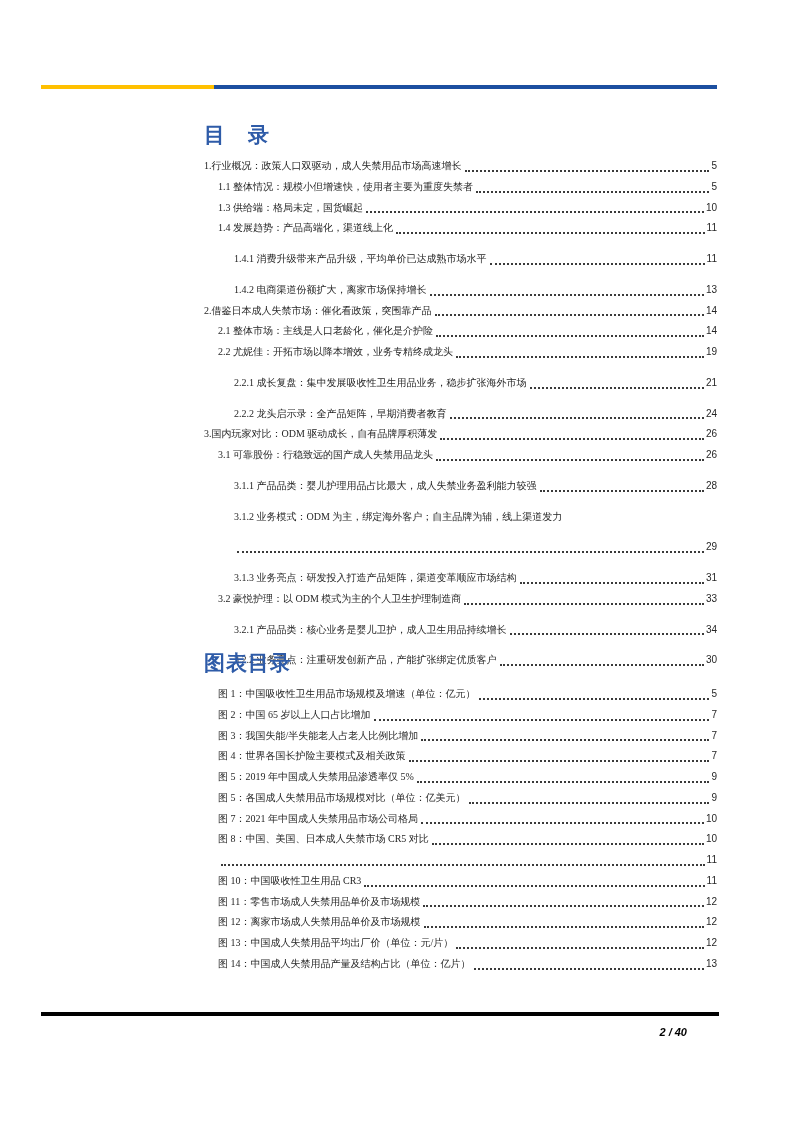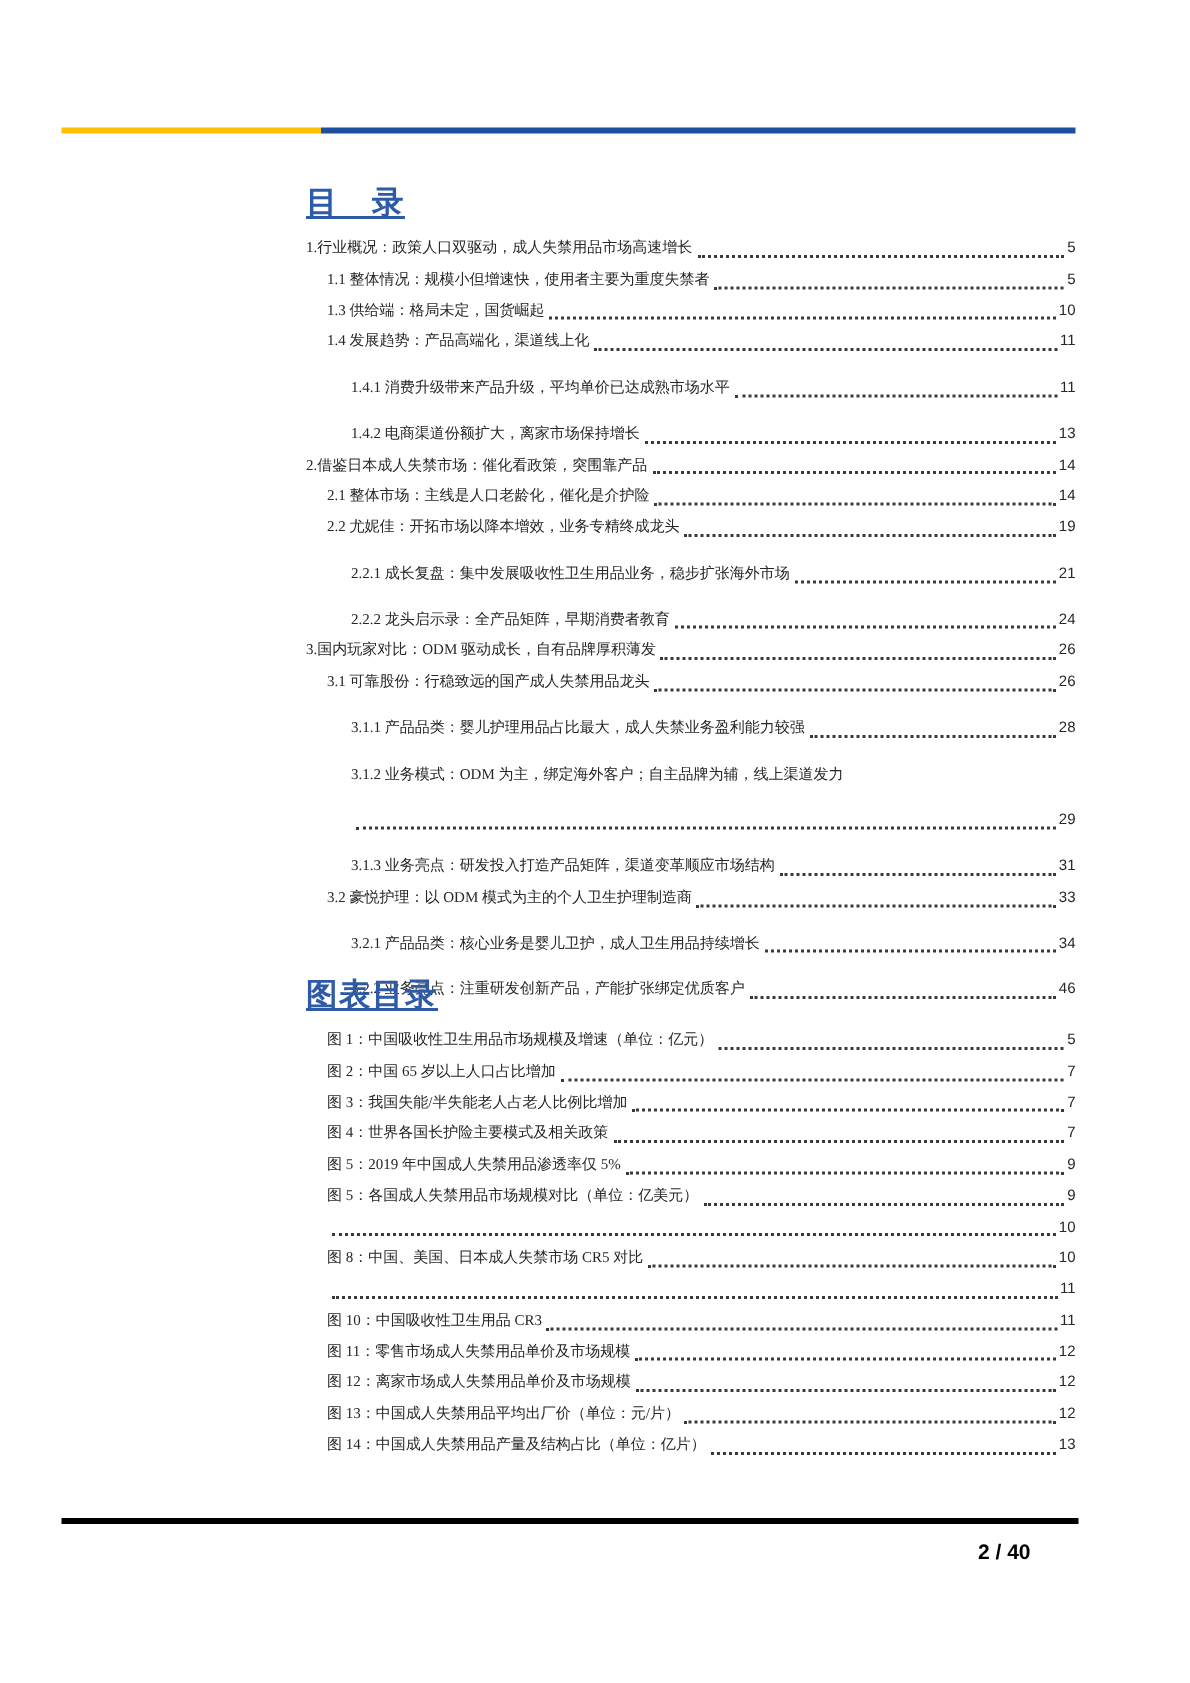--- a/index.html
+++ b/index.html
@@ -10,37 +10,37 @@
   }
   
   .top-rule { position:absolute; left:41px; top:85px; width:676px; height:4px; display:flex; }
   .rule-gold { width:173px; height:100%; background:var(--gold,#FFC000); }
   .rule-blue { flex:1; height:100%; background:var(--blue,#1C4FA0); }
   
   .sec-title {
     position:absolute; left:204px; margin:0;
     font-family:"Liberation Serif","DejaVu Serif",serif;
     font-size:21px; font-weight:bold; color:var(--hblue,#2E5BA8);
-    line-height:1.1; letter-spacing:1px;text-decoration:underline;
+    line-height:1.1; letter-spacing:1px;
   }
   .toc-title { top:124px; }
   .fig-title { top:652px; }
   
   .list { position:absolute; left:204px; width:513px; }
   .toc-list { top:156px; }
   .fig-list { top:684px; }
   .row { display:flex; height:20.75px; line-height:20.75px; font-size:10px; }
   .row .t  { white-space:pre; font-family:"Liberation Serif","DejaVu Serif",serif; }
   .row .leader { flex:1 1 auto; min-width:4px; border-bottom:2px dotted #3a3a3a; margin:0 2px 5px 3px; align-self:flex-end; }
   .row .p { white-space:pre; text-align:right; }
   .lvl2 { padding-left:14px;justify-content:space-between; }
   .lvl3 { padding-left:30px;margin-top:10px; }
   
   .footer-rule { position:absolute; left:41px; top:1012px; width:678px; height:4px; background:#000; }
-  .footer-page { position:absolute; top:1026px; right:106px; font-size:14px; font-weight:bold; color:#000; }
+  .footer-page { position:absolute; top:1026px; right:106px; font-size:11px; font-weight:bold; color:#000;font-style:italic; }
 </style>
 </head>
 <body>
 
 <div class="page">
 
   <div class="top-rule">
     <div class="rule-gold"></div>
     <div class="rule-blue"></div>
   </div>
@@ -135,21 +135,21 @@
         <span class="p">33</span>
       </div>
       <div class="row lvl3">
         <span class="t">3.2.1 产品品类：核心业务是婴儿卫护，成人卫生用品持续增长</span>
         <span class="leader"></span>
         <span class="p">34</span>
       </div>
       <div class="row lvl3">
         <span class="t">3.2.2 业务亮点：注重研发创新产品，产能扩张绑定优质客户</span>
         <span class="leader"></span>
-        <span class="p">46</span>
+        <span class="p">30</span>
       </div>
     </div>
 
   <h1 class="sec-title fig-title">图表目录</h1>
   <div class="list fig-list" id="fig-list">
       <div class="row lvl2">
         <span class="t">图 1：中国吸收性卫生用品市场规模及增速（单位：亿元）</span>
         <span class="leader"></span>
         <span class="p">5</span>
       </div>
@@ -172,20 +172,21 @@
         <span class="t">图 5：2019 年中国成人失禁用品渗透率仅 5%</span>
         <span class="leader"></span>
         <span class="p">9</span>
       </div>
       <div class="row lvl2">
         <span class="t">图 5：各国成人失禁用品市场规模对比（单位：亿美元）</span>
         <span class="leader"></span>
         <span class="p">9</span>
       </div>
       <div class="row lvl2">
+        <span class="t">图 7：2021 年中国成人失禁用品市场公司格局</span>
         <span class="leader"></span>
         <span class="p">10</span>
       </div>
       <div class="row lvl2">
         <span class="t">图 8：中国、美国、日本成人失禁市场 CR5 对比</span>
         <span class="leader"></span>
         <span class="p">10</span>
       </div>
       <div class="row lvl2">
         <span class="leader"></span>

